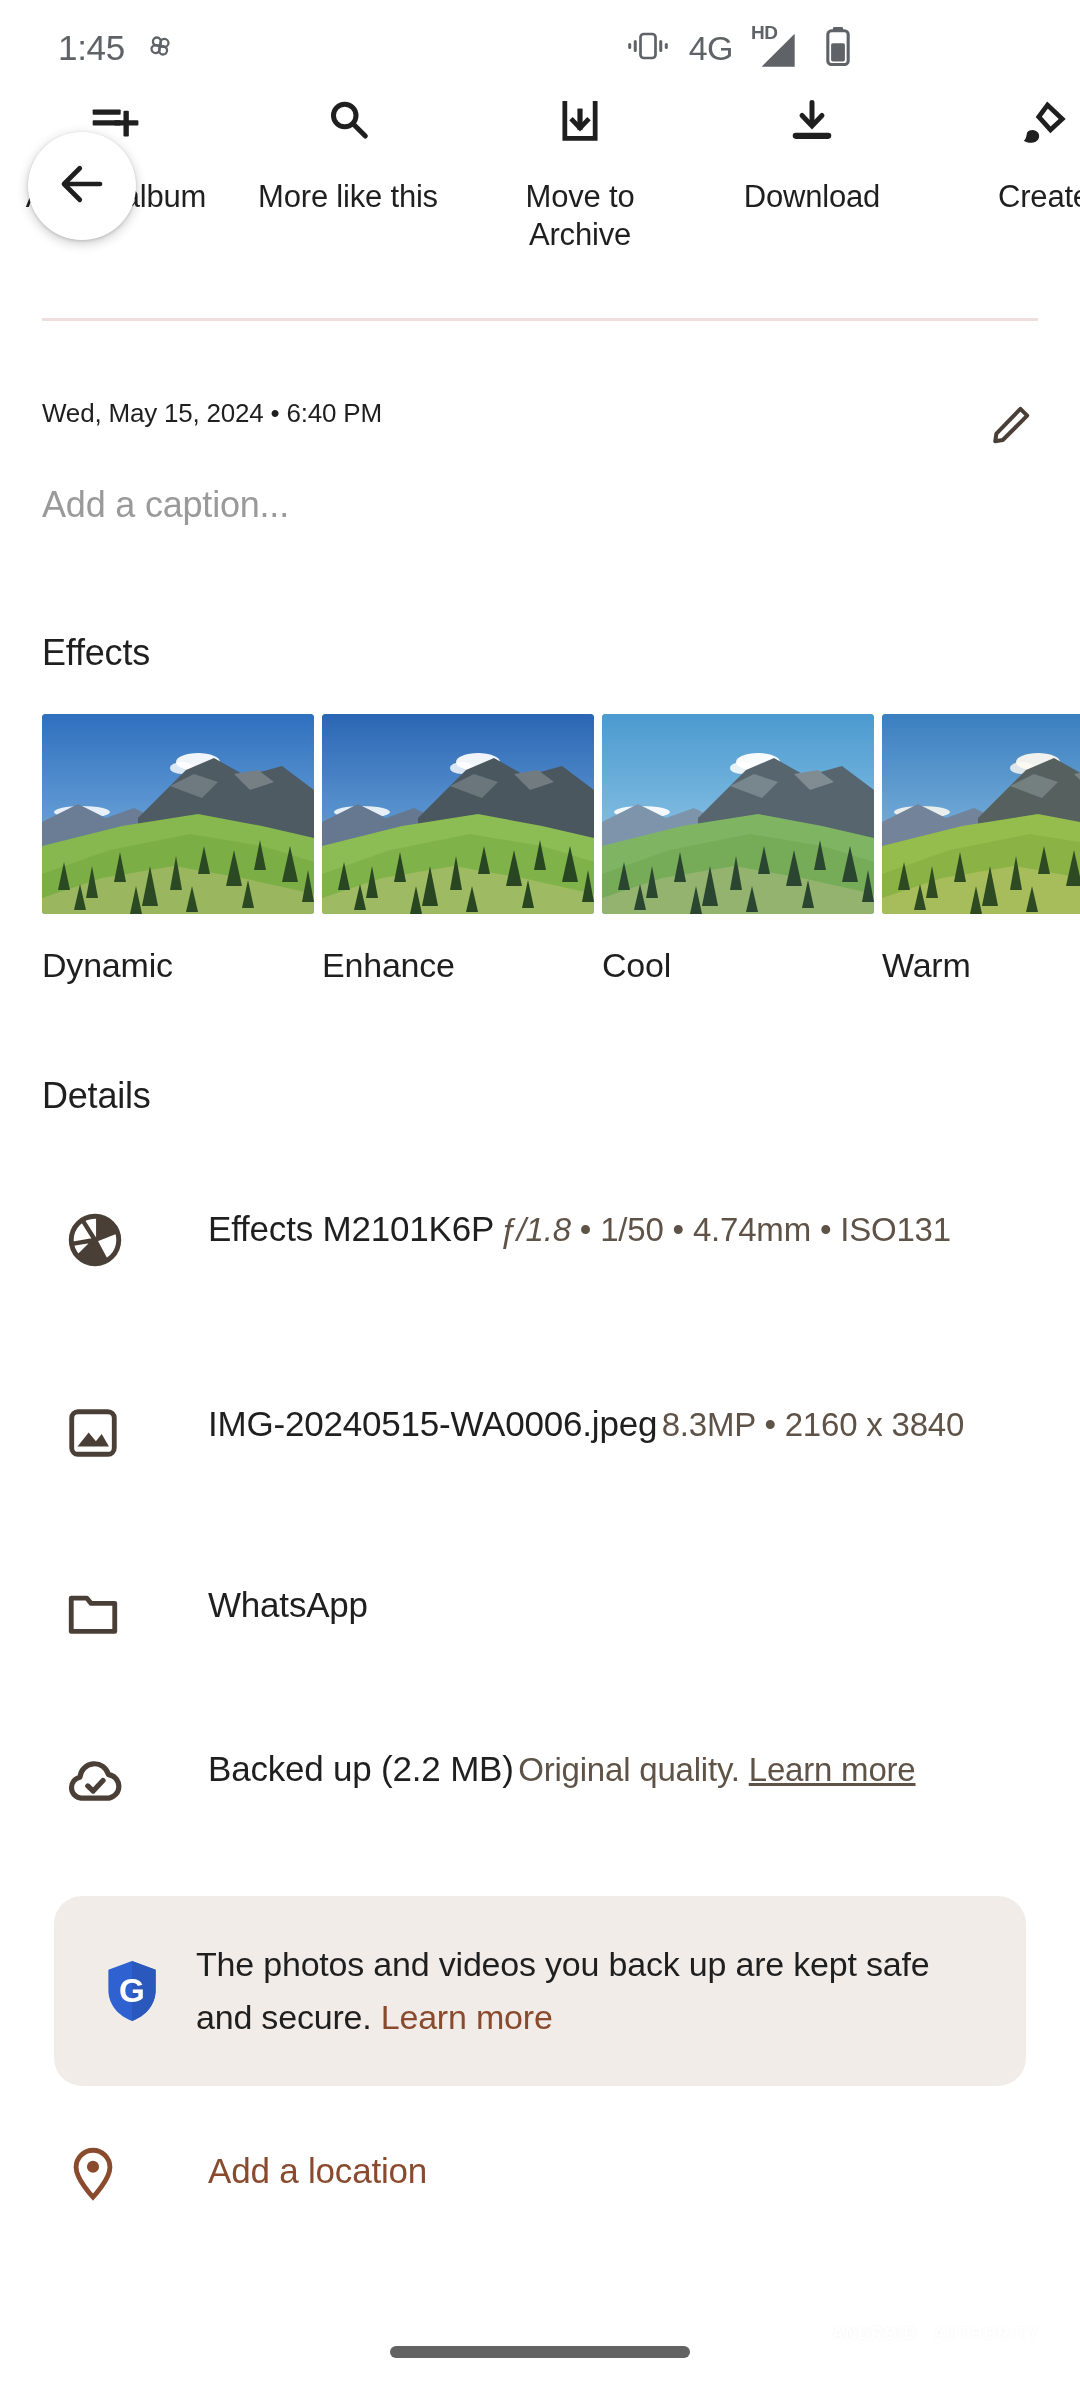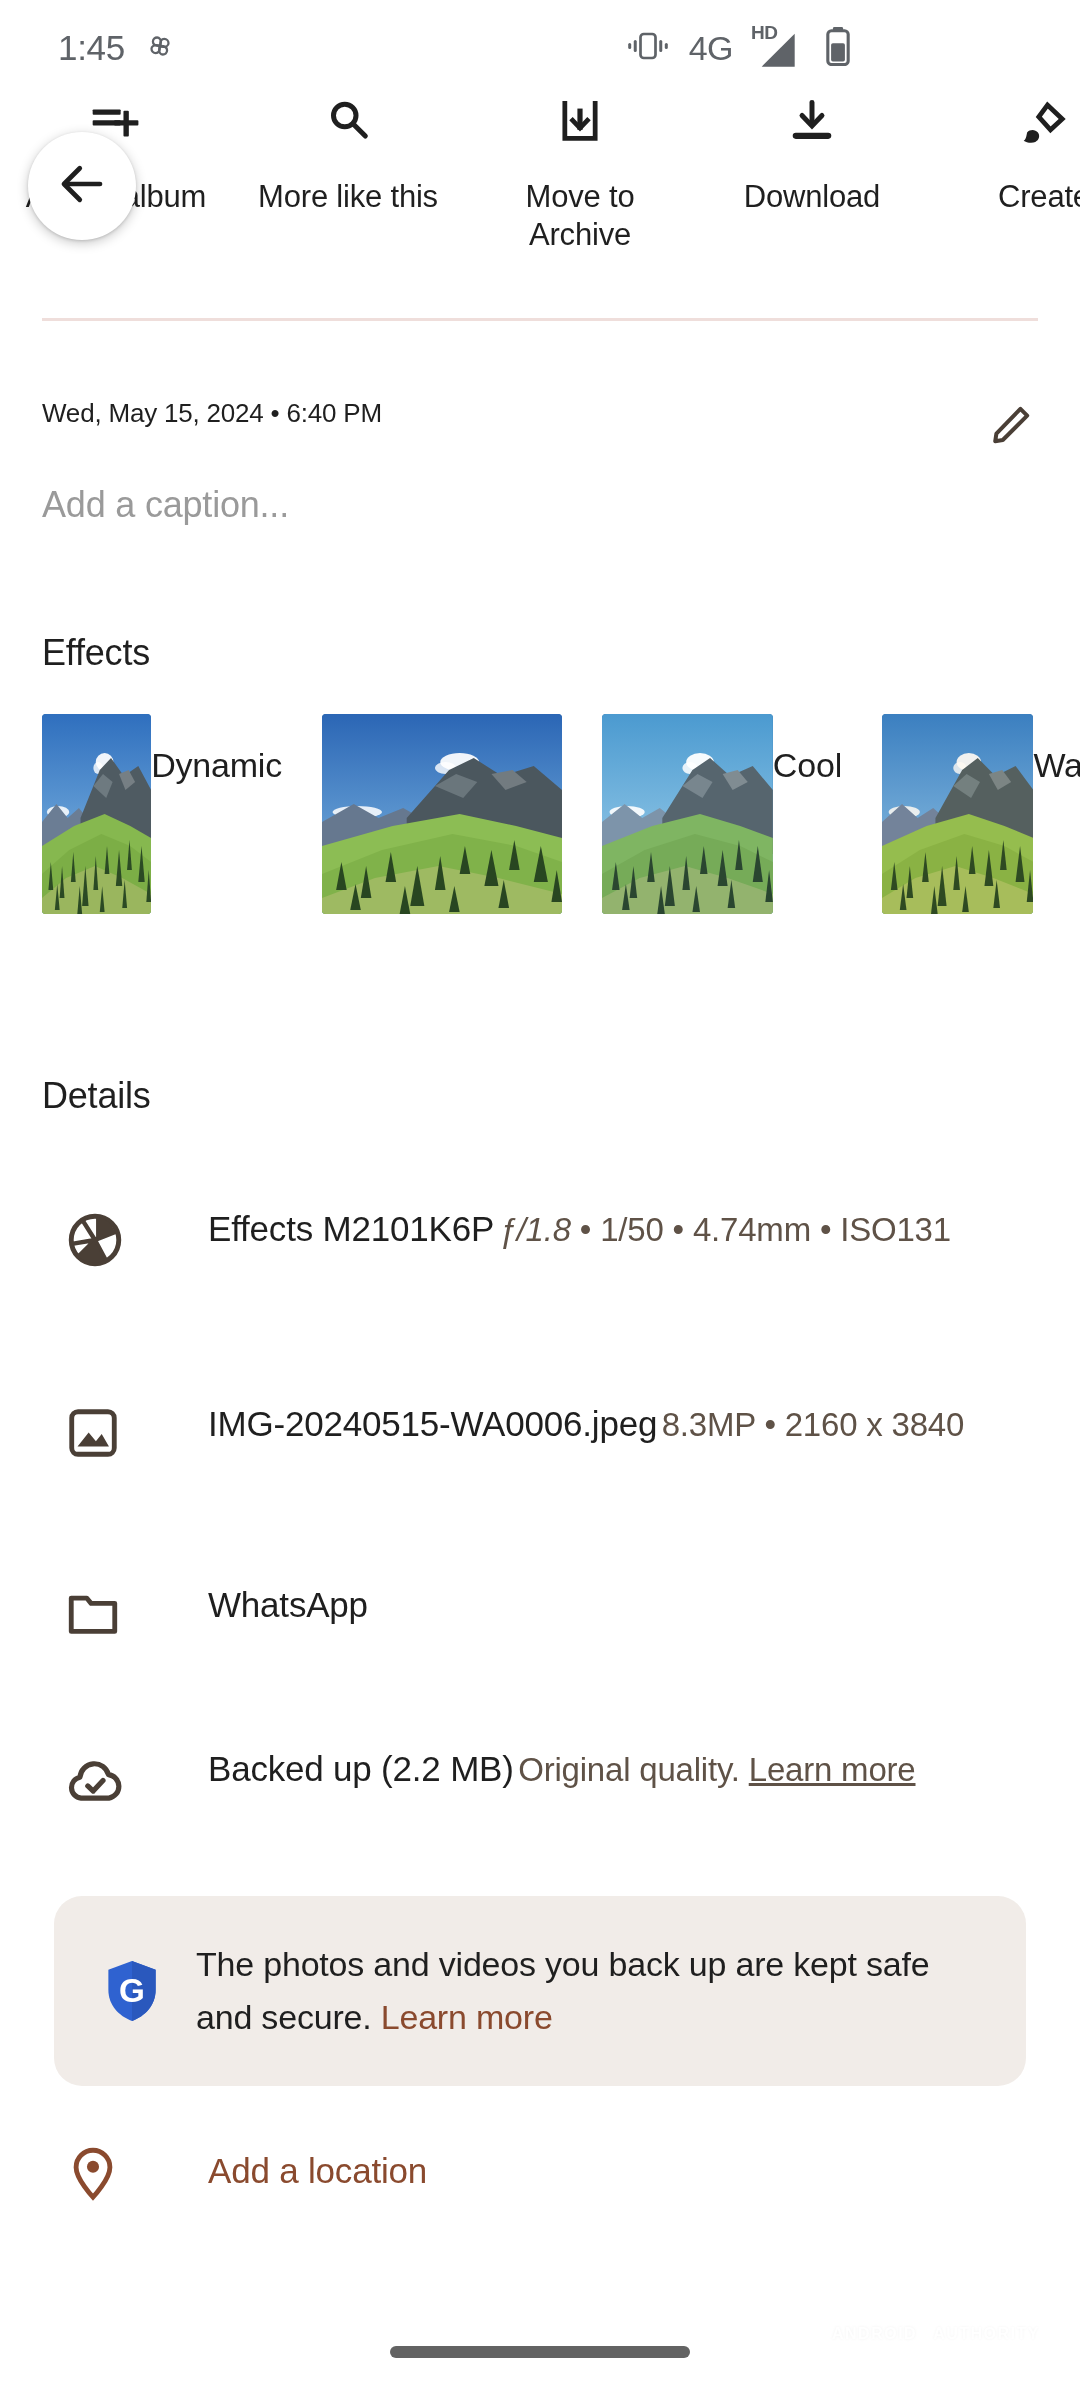--- a/index.html
+++ b/index.html
@@ -177,21 +177,21 @@
     height: 280px;
     display: flex;
     gap: 40px;
     padding-left: 42px;
     overflow: hidden;
   }
   .effect-card {
     flex: 0 0 auto;
     width: 240px;
     display: flex;
-    flex-direction: row;
+    flex-direction: column;
   }
   .effect-thumb {
     width: 272px;
     height: 200px;
     border-radius: 4px;
     overflow: hidden;
     position: relative;
     background: #2f6fa8;
   }
   .effect-thumb svg { display: block; width: 100%; height: 100%; }
@@ -530,20 +530,21 @@
               <path d="M106 78 l3 -15 l3 15 z"></path>
             <path d="M120 84 l4 -18 l4 18 z"></path>
               <path d="M130 94 l3 -16 l3 16 z"></path>
             <path d="M16 98 l3 -13 l3 13 z"></path>
               <path d="M44 100 l3 -14 l3 14 z"></path>
             <path d="M72 99 l3 -13 l3 13 z"></path>
               <path d="M100 97 l3 -14 l3 14 z"></path>
           </g>
         </svg>
       </div>
+      <span class="effect-label">Enhance</span>
     </div>
 
     <div class="effect-card">
       <div class="effect-thumb">
         <svg viewBox="0 0 136 100" preserveAspectRatio="none">
           <defs>
             <linearGradient id="sky2" x1="0" y1="0" x2="0" y2="1">
               <stop offset="0%" stop-color="#4b9ad0"></stop>
                 <stop offset="100%" stop-color="#a9d6ee"></stop>
             </linearGradient>

